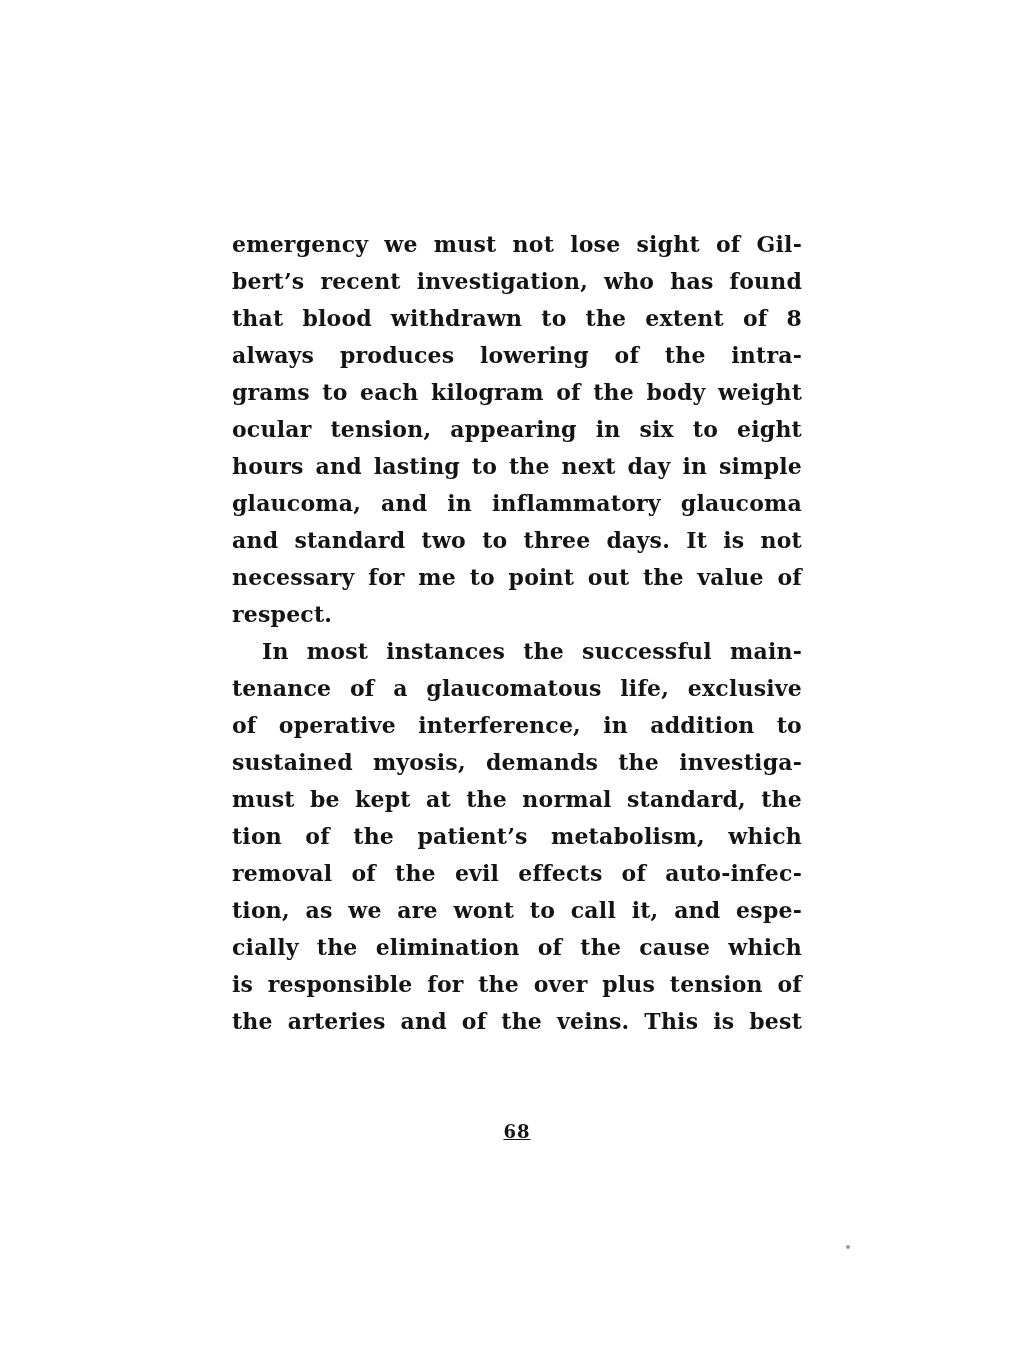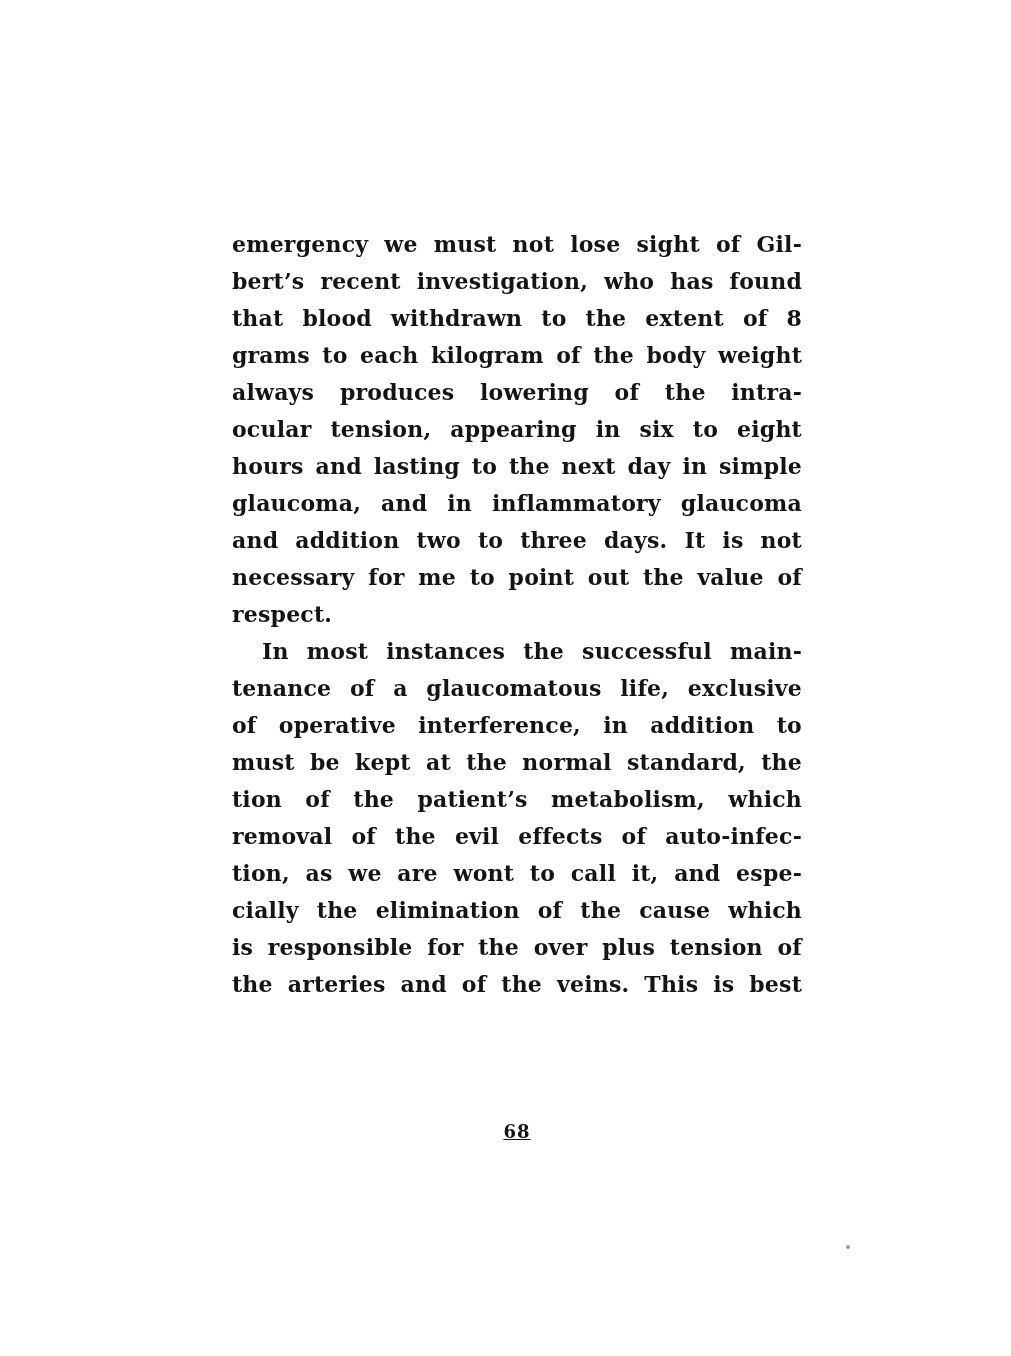--- a/index.html
+++ b/index.html
@@ -65,31 +65,32 @@
   }
 </style>
 </head>
 <body>
 
 <div class="page">
   <div class="text-block">
       <div class="line">emergency we must not lose sight of Gil-</div>
       <div class="line">bert’s recent investigation, who has found</div>
       <div class="line">that blood withdrawn to the extent of 8</div>
+      <div class="line">always produces lowering of the intra-</div>
       <div class="line">grams to each kilogram of the body weight</div>
-      <div class="line">always produces lowering of the intra-</div>
       <div class="line">ocular tension, appearing in six to eight</div>
       <div class="line">hours and lasting to the next day in simple</div>
       <div class="line">glaucoma, and in inflammatory glaucoma</div>
-      <div class="line">and addition two to three days.  It is not</div>
+      <div class="line">and standard two to three days.  It is not</div>
       <div class="line">necessary for me to point out the value of</div>
       <div class="line no-justify">respect.</div>
       <div class="line indent">In most instances the successful main-</div>
       <div class="line">tenance of a glaucomatous life, exclusive</div>
       <div class="line">of operative interference, in addition to</div>
+      <div class="line">sustained myosis, demands the investiga-</div>
       <div class="line">must be kept at the normal standard, the</div>
       <div class="line">tion of the patient’s metabolism, which</div>
       <div class="line">removal of the evil effects of auto-infec-</div>
       <div class="line">tion, as we are wont to call it, and espe-</div>
       <div class="line">cially the elimination of the cause which</div>
       <div class="line">is responsible for the over plus tension of</div>
       <div class="line">the arteries and of the veins.  This is best</div>
     </div>
 
   <div class="page-number">68</div>

